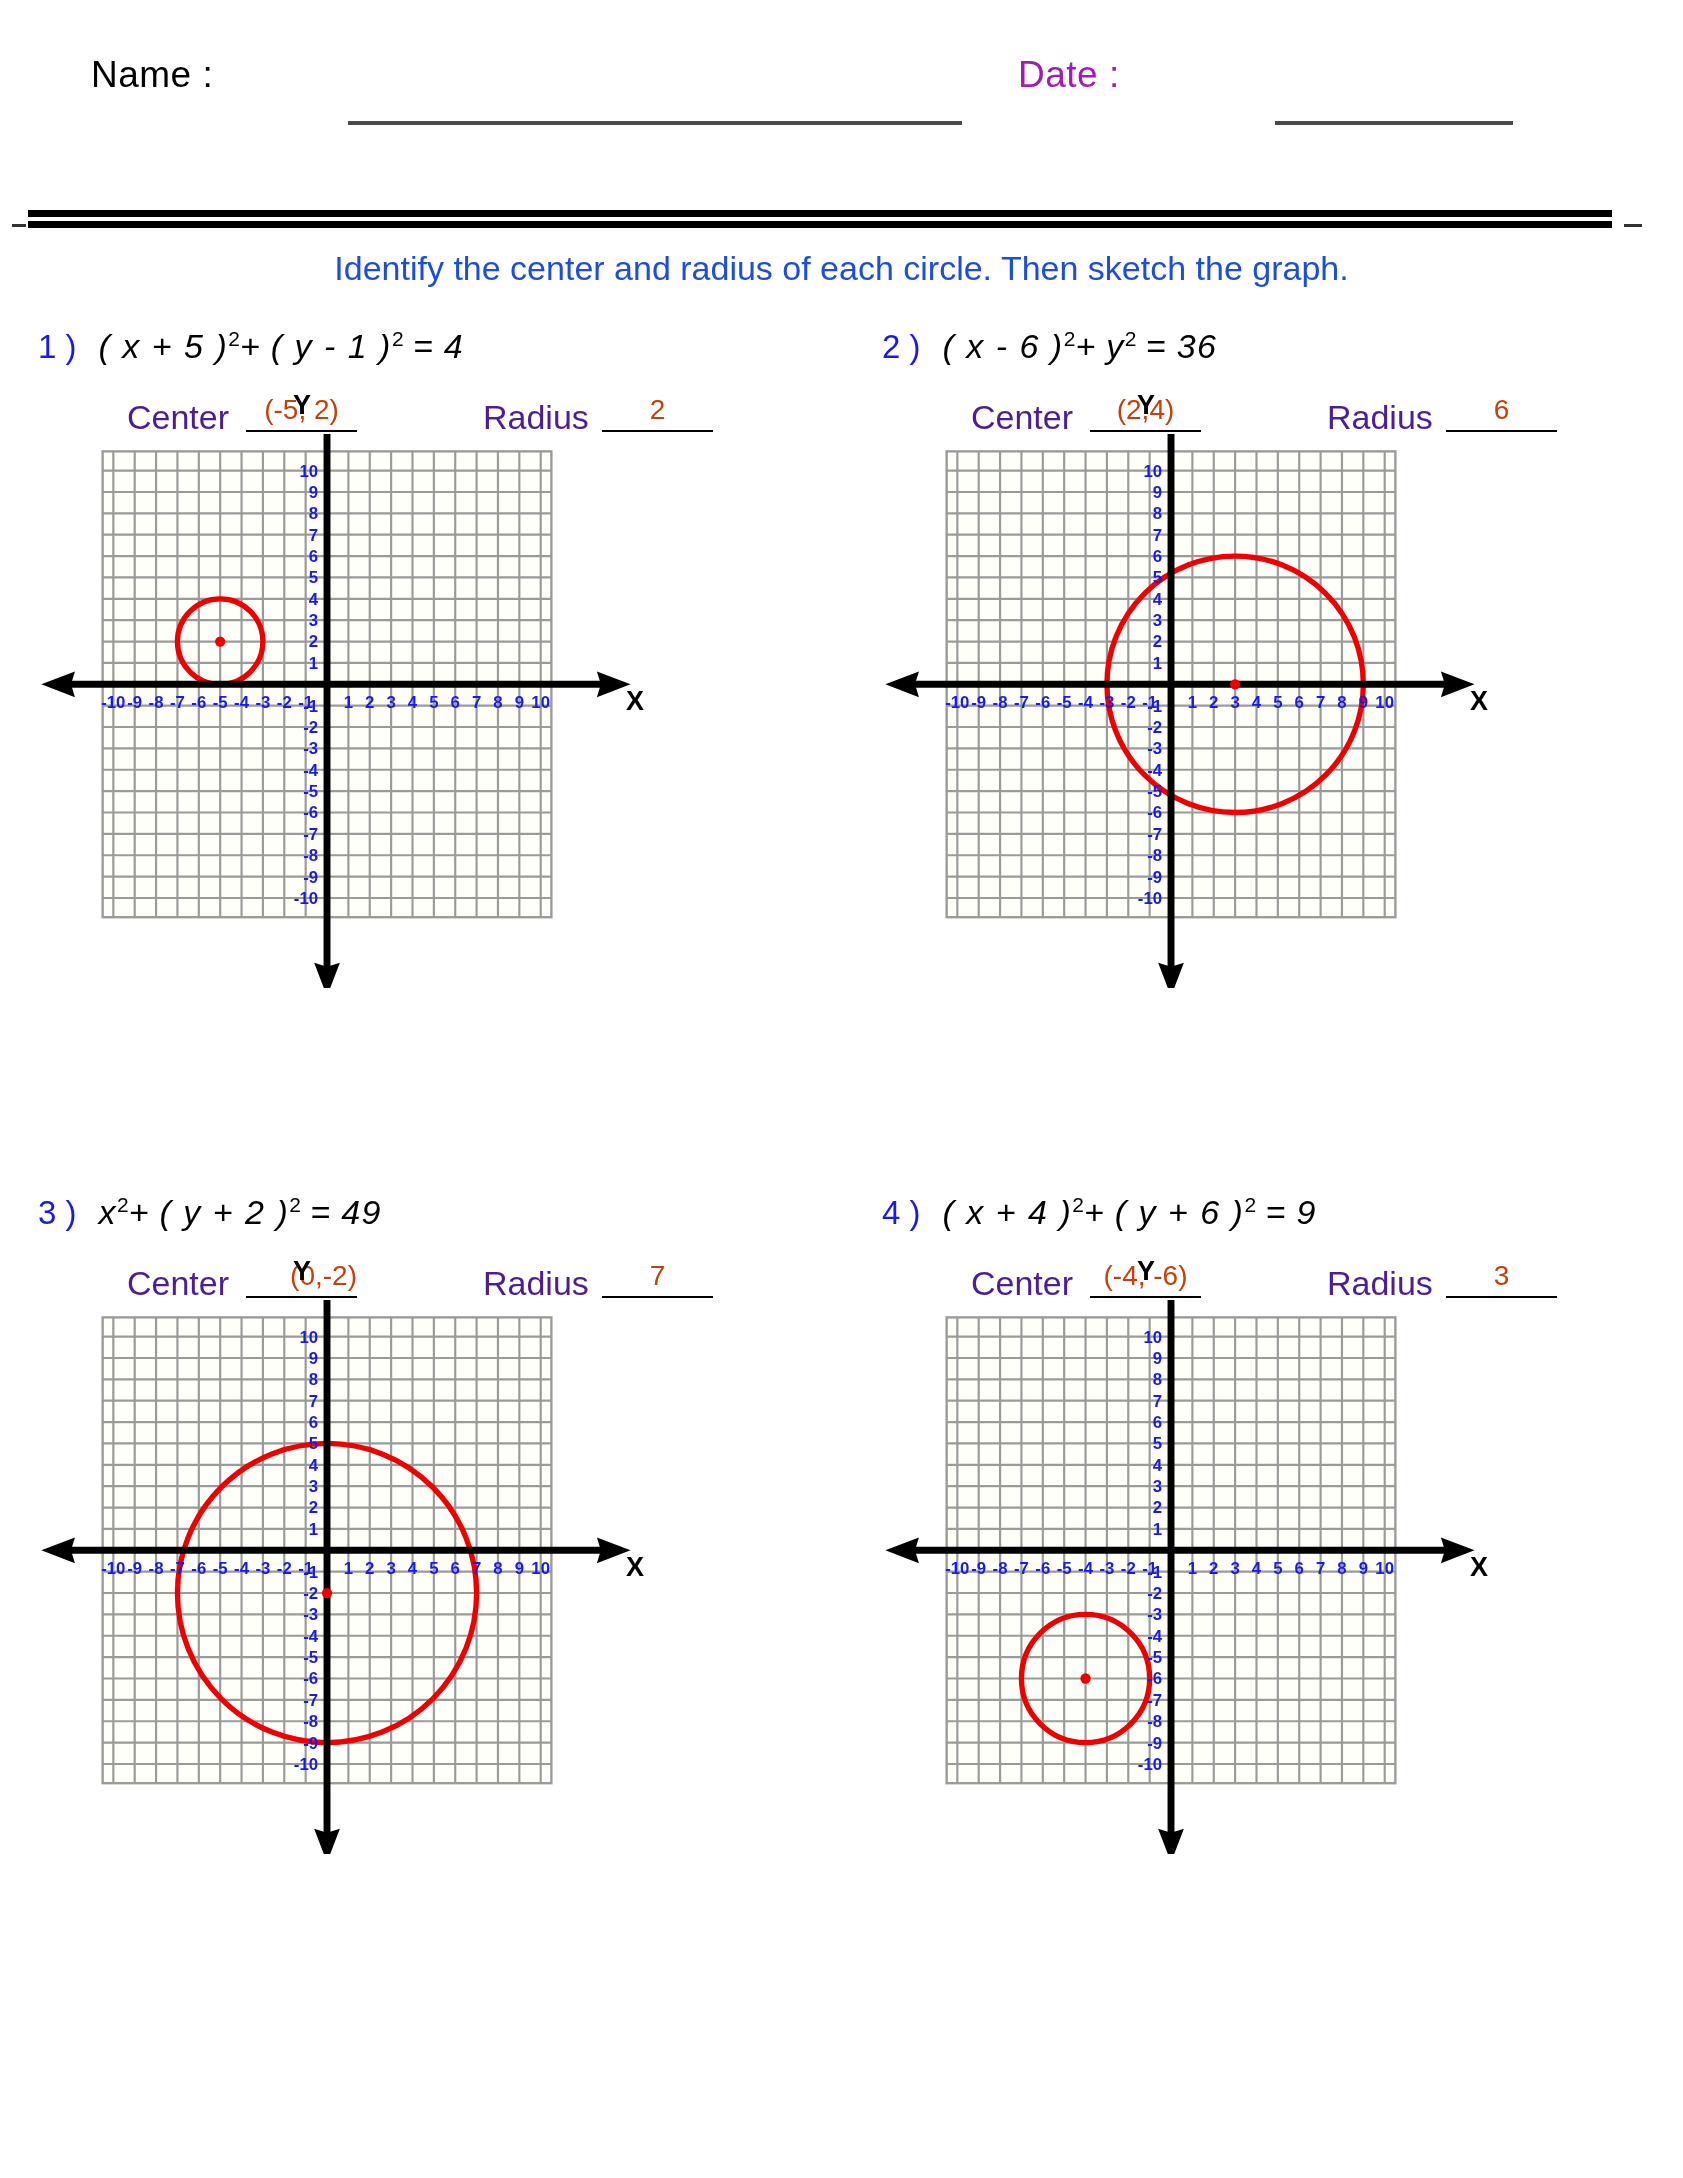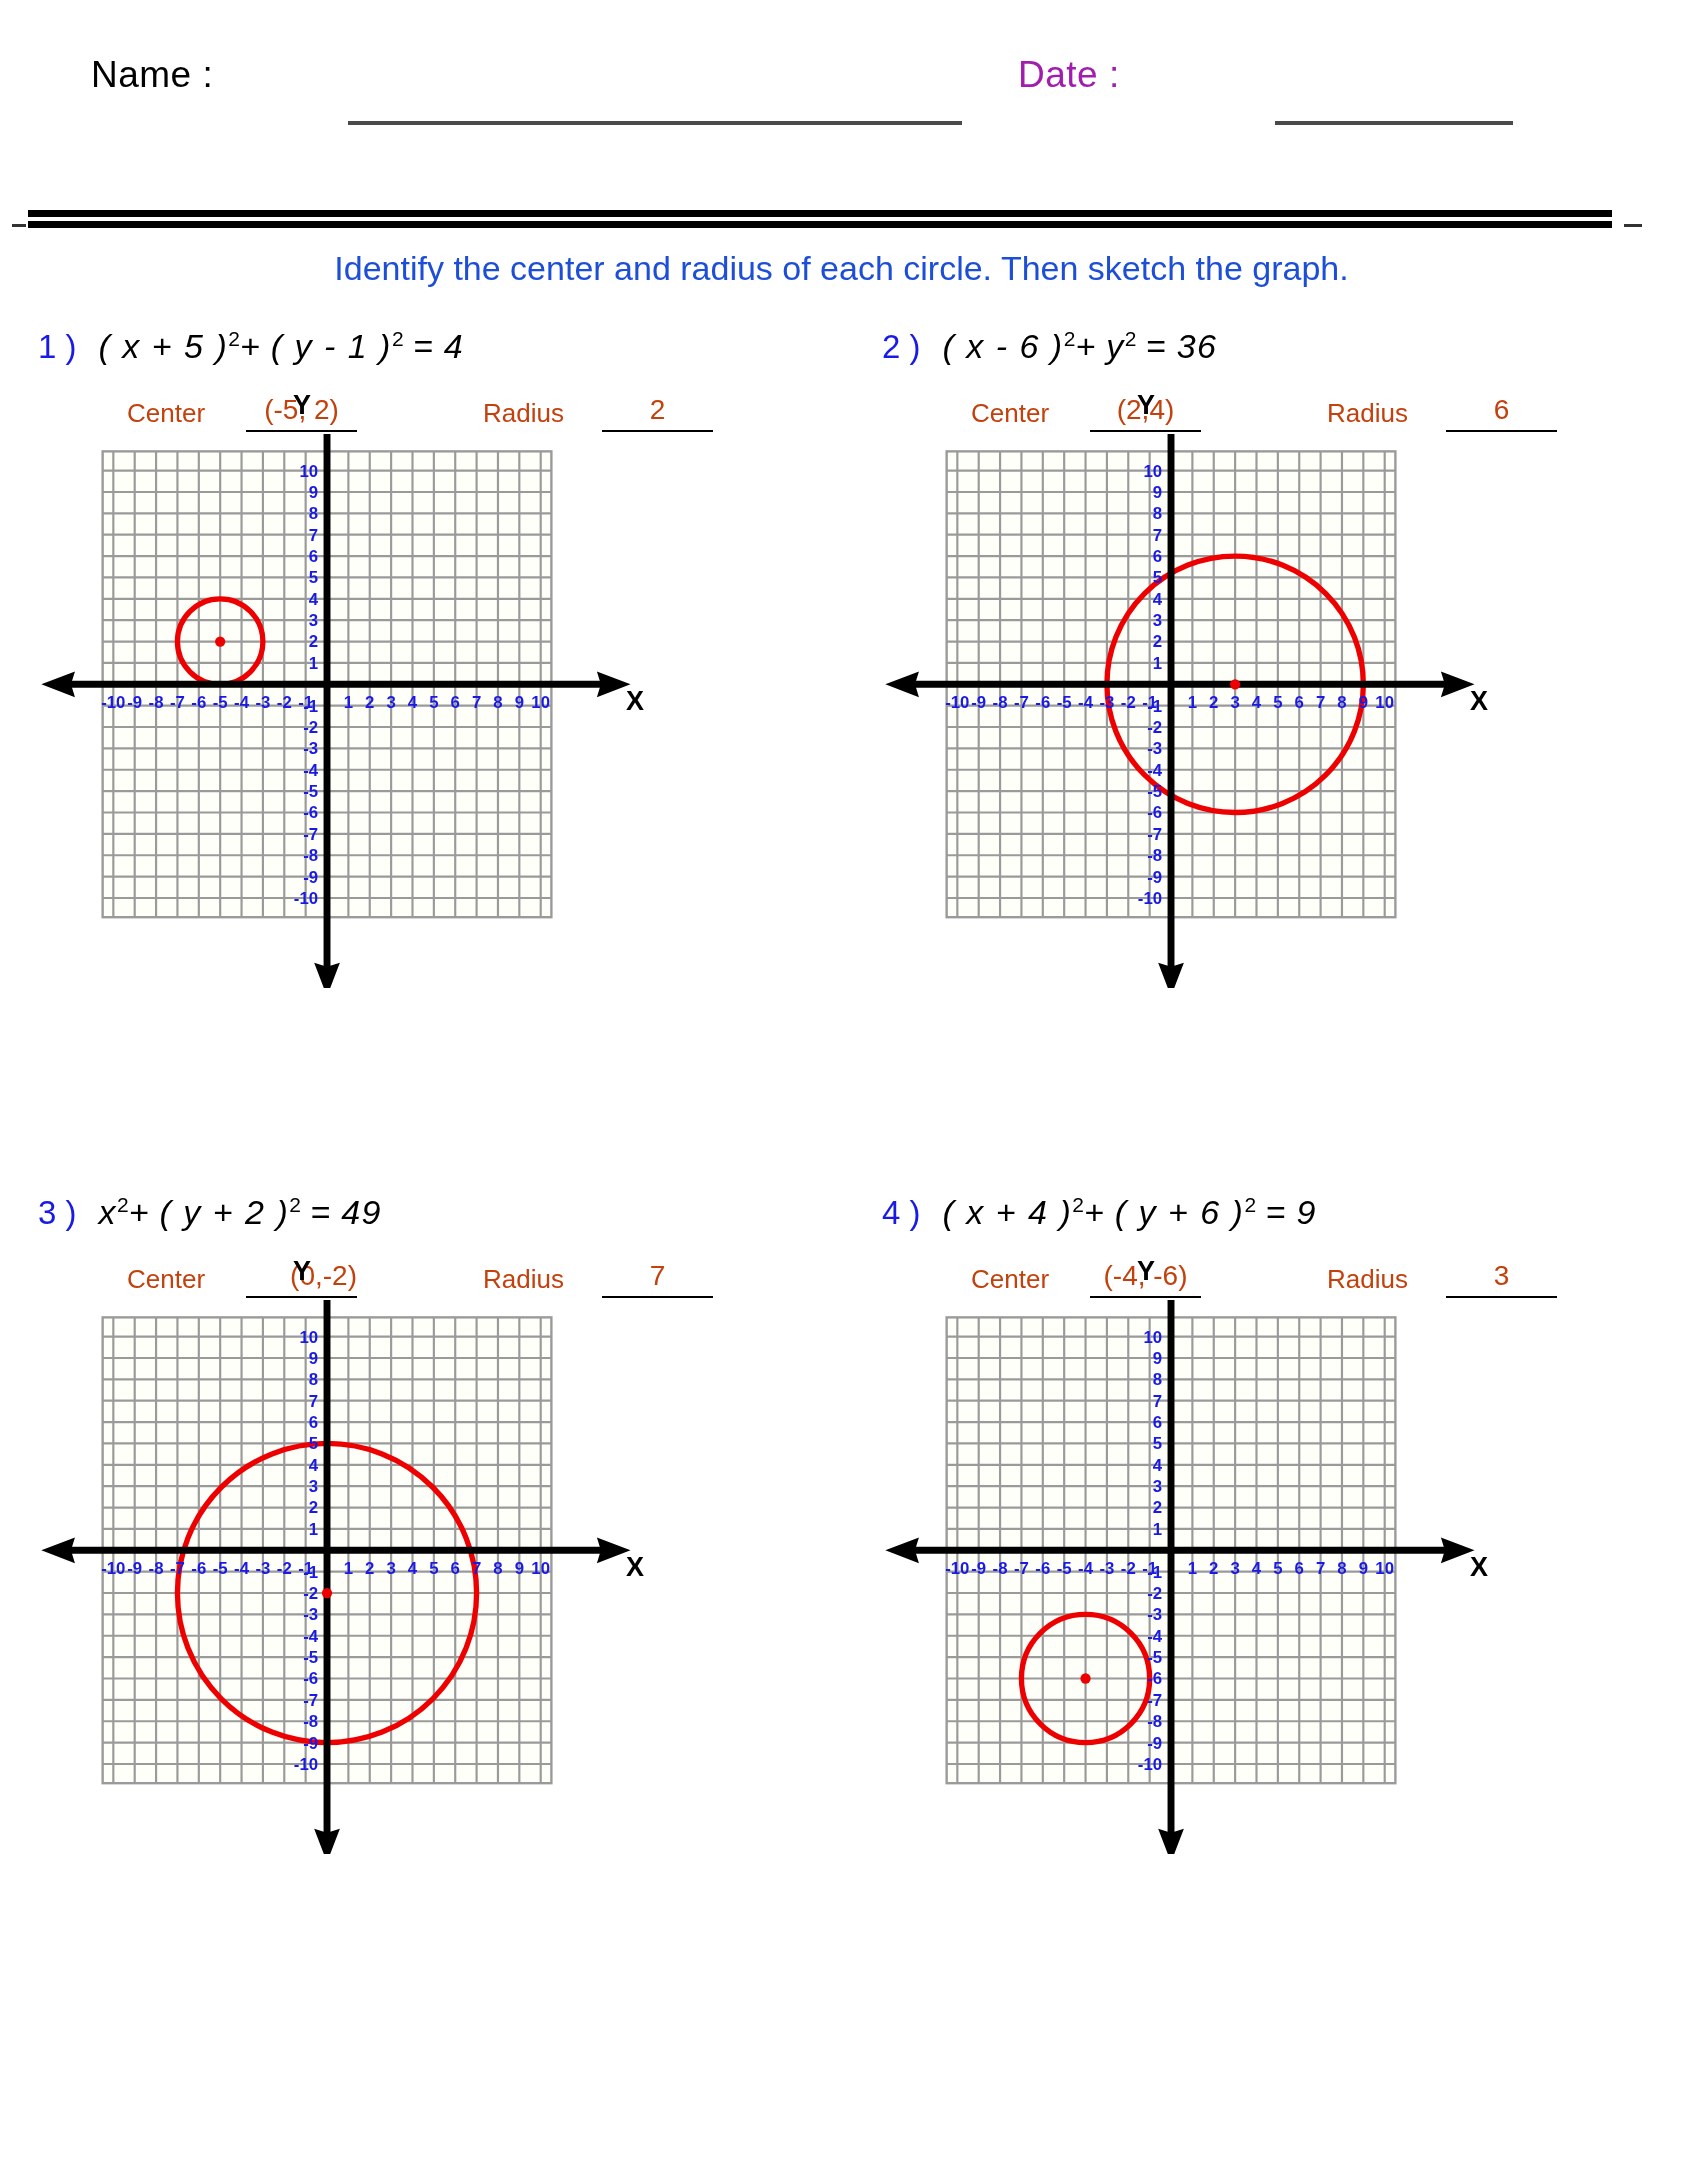--- a/index.html
+++ b/index.html
@@ -121,22 +121,22 @@
 
   .answers {
     position: absolute;
     top: 67px;
     left: 0;
     width: 842px;
     height: 40px;
   }
   .ans-label {
     position: absolute;
-    font-size: 26px;
-    color: #c2410c;
+    font-size: 34px;
+    color: #4c1d95;
   }
   .ans-value {
     position: absolute;
     font-size: 28px;
     color: #c2410c;
     text-align: center;
   }
   .ans-rule {
     position: absolute;
     height: 2px;

